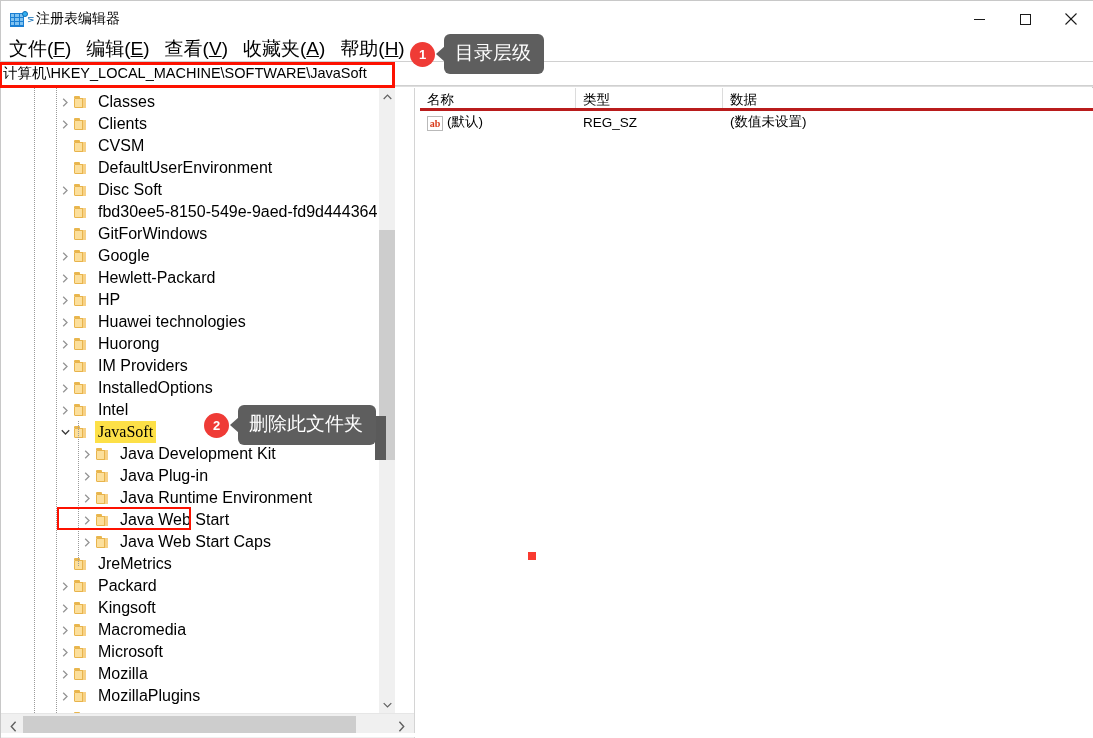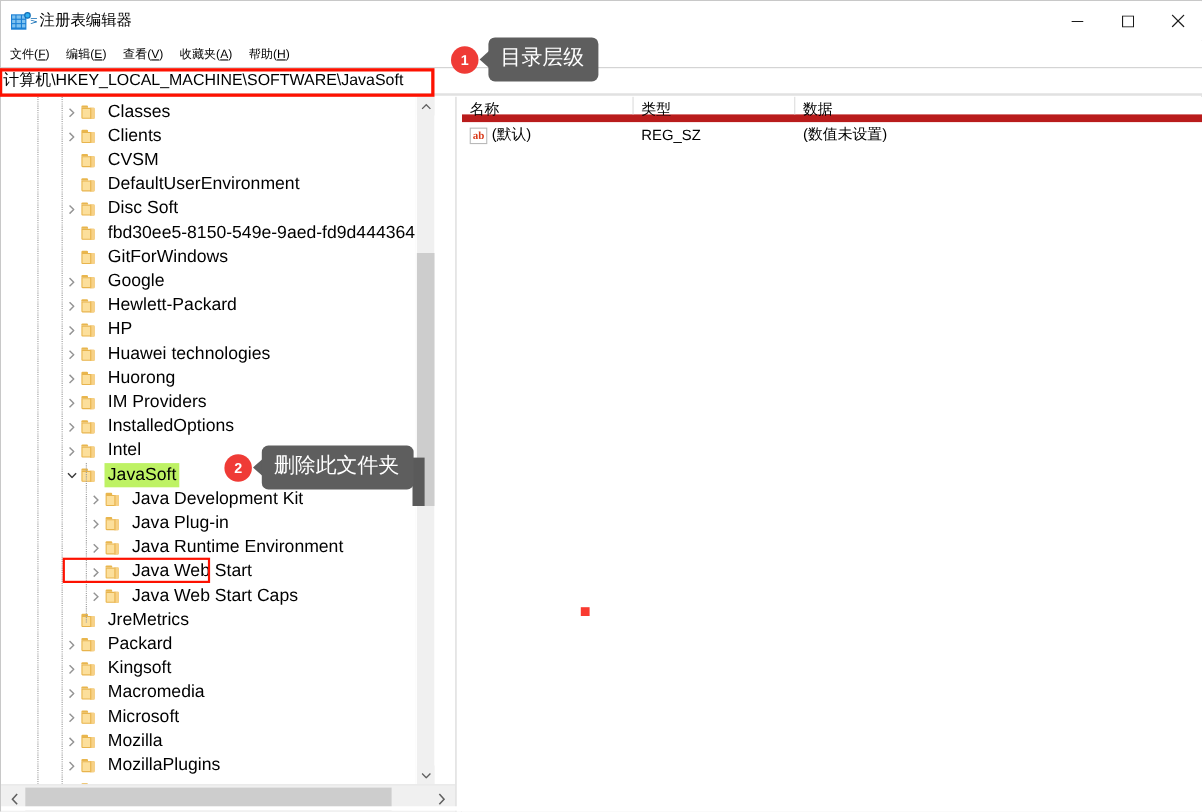--- a/index.html
+++ b/index.html
@@ -64,21 +64,21 @@
   }
   .wc svg { display: block; }
 
   
   .menubar {
     position: absolute; left: 0; top: 36px; width: 1093px; height: 24px;
     display: flex; align-items: center;
     background: #ffffff;
   }
   .menu-item {
-    font-size: 11px; color: #000;
+    font-size: 19px; color: #000;
     padding: 2px 7px;
     margin-left: 1px;
     cursor: default;
     white-space: nowrap;
   }
   .menu-item u { text-decoration: underline; }
 
   
   .addressbar-wrap {
     position: absolute; left: 0; top: 60px; width: 1093px; height: 26px;
@@ -161,21 +161,22 @@
     width: 4px; height: 10px;
     background: #f7d186;
     border-left: 1px solid #e8b44c;
   }
   .tlabel {
     font-size: 16px; color: #000000;
     line-height: 22px;
     padding: 0 3px;
   }
   .trow.selected .tlabel {
-    background: #bef264;
+    background: #fde047;
+    font-family: Liberation Serif, serif;
   }
   .guide {
     position: absolute;
     top: 0; bottom: 0;
     width: 1px;
     border-left: 1px dotted #9a9a9a;
   }
 
   .sel-redbox {
     position: absolute;
@@ -244,21 +245,21 @@
   
   .list-pane {
     position: absolute; left: 419px; top: 0;
     width: 674px; height: 650px;
     background: #ffffff;
   }
   .list-header {
     position: relative;
     height: 23px;
     display: flex;
-    border-bottom: 7px solid #b91c1c;
+    border-bottom: 3px solid #b91c1c;
     background: #ffffff;
   }
   .lh-cell {
     position: relative;
     font-size: 13.5px; color: #000;
     line-height: 23px;
     padding-left: 7px;
     border-right: 1px solid #dcdcdc;
     flex: 0 0 auto;
   }

